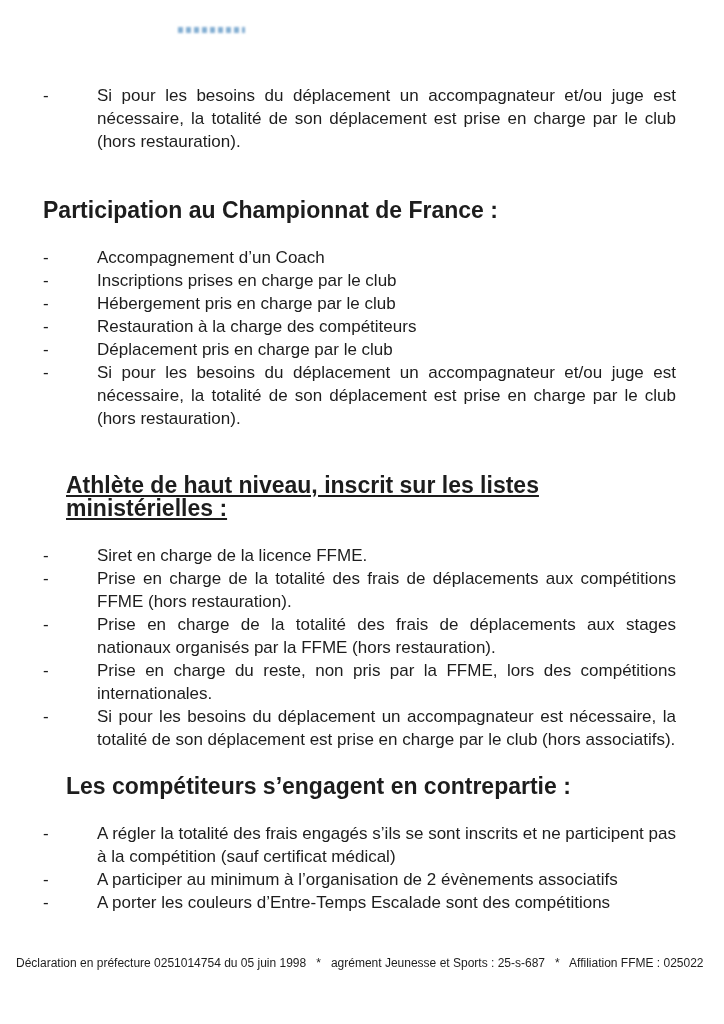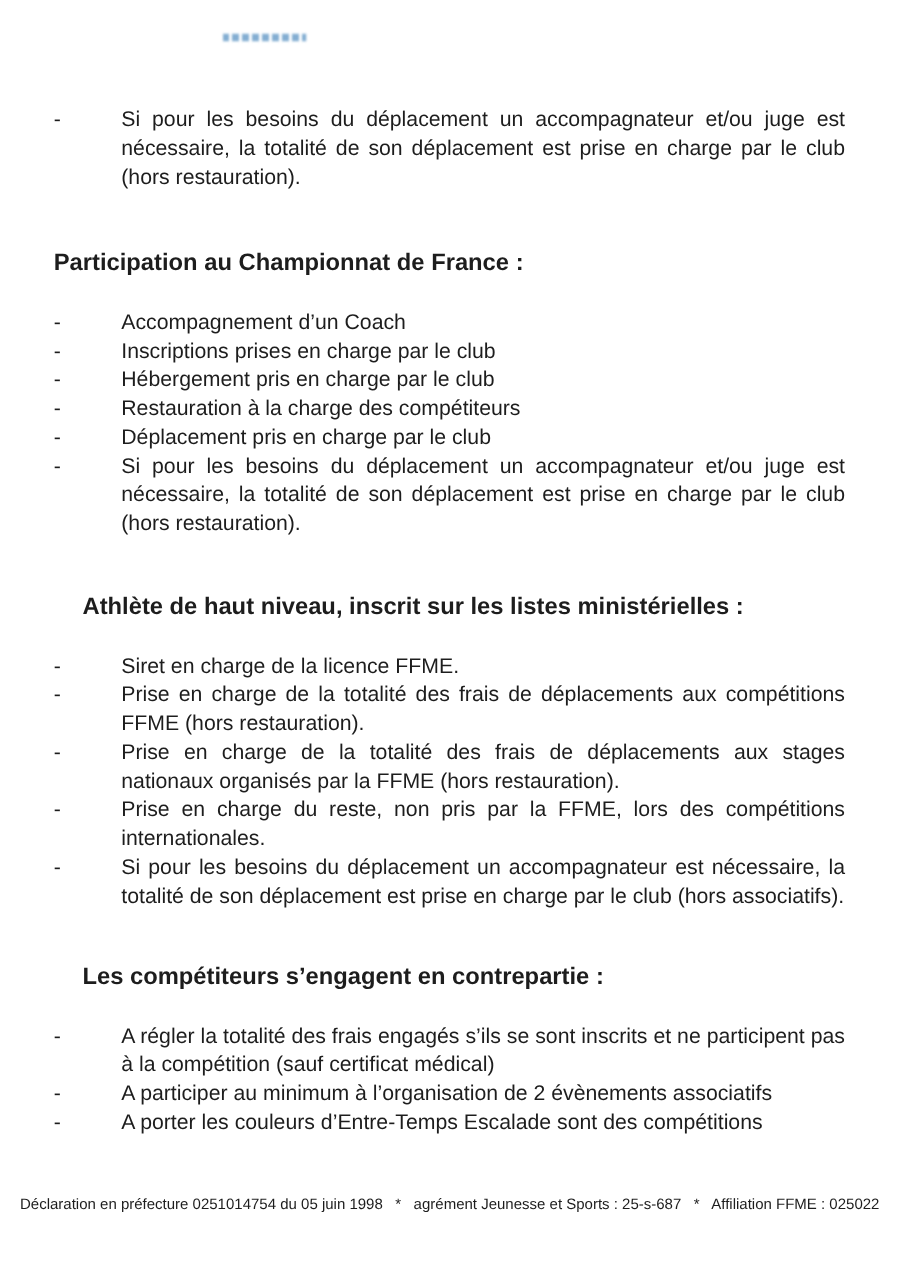--- a/index.html
+++ b/index.html
@@ -52,30 +52,30 @@
     flex: 0 0 22px;
     width: 22px;
   }
   .bullet .txt {
     flex: 1 1 auto;
     text-align: justify;
     margin-left: 32px;
   }
   .heading {
     font-weight: bold;
-    font-size: 19px;
+    font-size: 23px;
     line-height: 23px;
     margin: 0;
   }
   .indent { padding-left: 23px; }
   .intro          { margin-top: 84px; }
   .gap-heading-1  { margin-top: 46px; }
   .gap-list       { margin-top: 24px; }
-  .gap-heading-2  { margin-top: 44px; }
-  .gap-heading-3  { margin-top: 42px; }
+  .gap-heading-2  { margin-top: 44px; text-decoration: underline; }
+  .gap-heading-3  { margin-top: 24px; }
   .page-footer {
     position: absolute;
     left: 16px;
     right: 20px;
     bottom: 17px;
     font-size: 12px;
     line-height: 17.5px;
     white-space: pre;
     color: #1d1d1d;
   }

